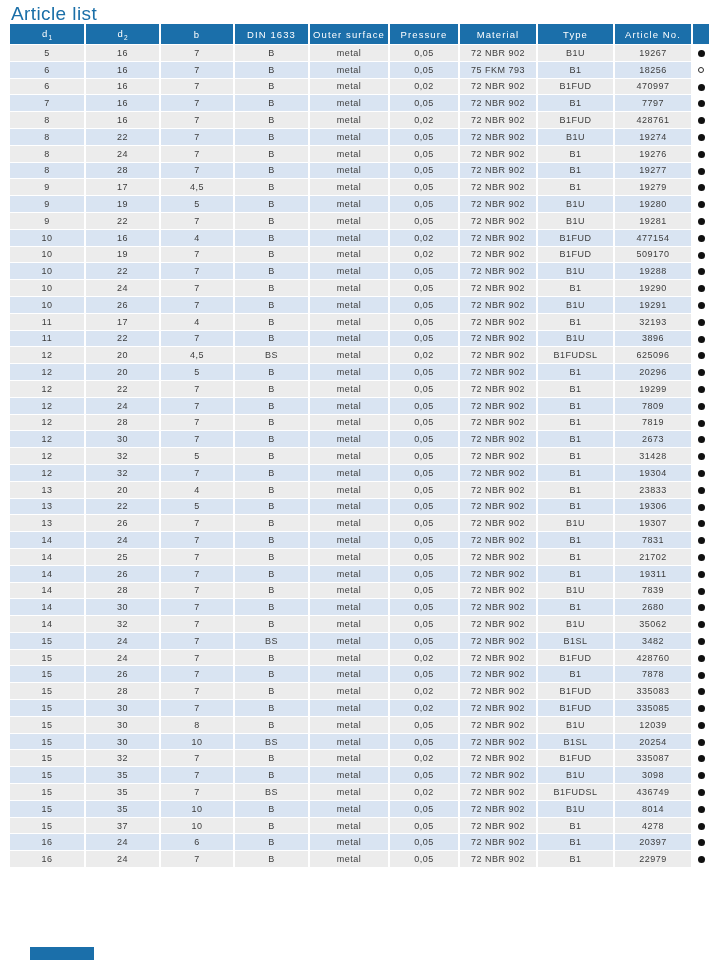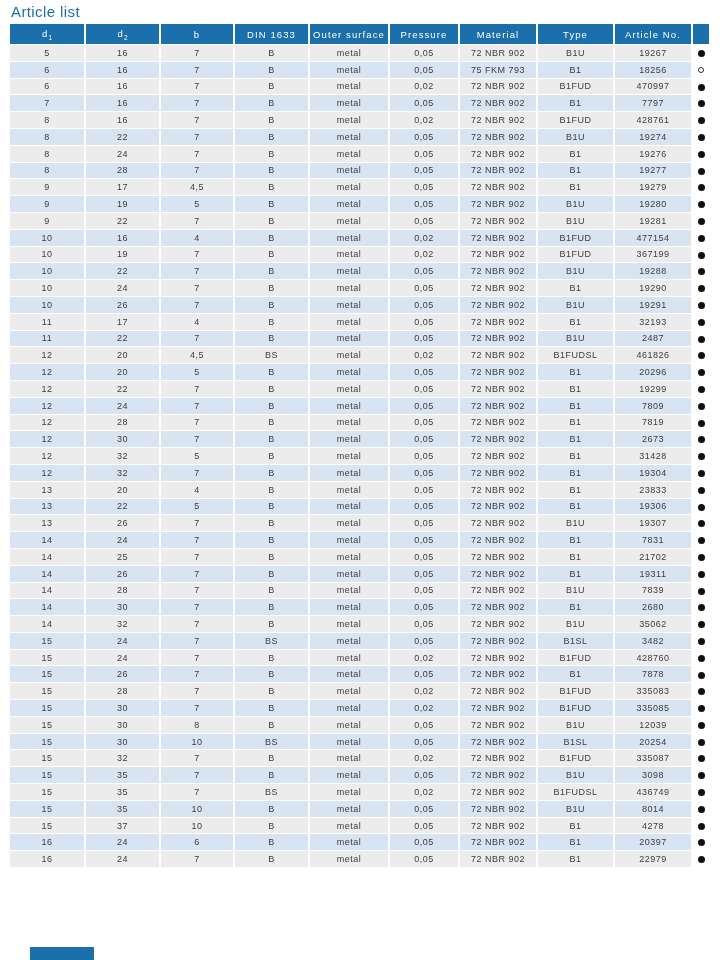--- a/index.html
+++ b/index.html
@@ -11,21 +11,21 @@
   }
   *{box-sizing:border-box;}
   html,body{margin:0;padding:0;}
   body{
     width:720px;height:960px;background:#ffffff;
     font-family:"Liberation Sans", sans-serif;
     position:relative;overflow:hidden;
   }
   .page-title{
     position:absolute;top:3px;left:11px;
-    font-size:15px;letter-spacing:.4px;
+    font-size:19px;letter-spacing:.4px;
     color:var(--title-color);
     text-align:center;
   }
   table.article-table{
     position:absolute;top:24px;left:10px;
     border-collapse:separate;border-spacing:0;
     table-layout:fixed;width:699px;
   }
   .article-table th{
     background:var(--header-bg);color:#ffffff;
@@ -232,21 +232,21 @@
       </tr>
       <tr>
         <td>10</td>
         <td>19</td>
         <td>7</td>
         <td>B</td>
         <td>metal</td>
         <td>0,02</td>
         <td>72 NBR 902</td>
         <td>B1FUD</td>
-        <td>367199</td>
+        <td>509170</td>
         <td class="dotcell"><span class="dot filled"></span></td>
       </tr>
       <tr>
         <td>10</td>
         <td>22</td>
         <td>7</td>
         <td>B</td>
         <td>metal</td>
         <td>0,05</td>
         <td>72 NBR 902</td>
@@ -292,33 +292,33 @@
       </tr>
       <tr>
         <td>11</td>
         <td>22</td>
         <td>7</td>
         <td>B</td>
         <td>metal</td>
         <td>0,05</td>
         <td>72 NBR 902</td>
         <td>B1U</td>
-        <td>2487</td>
+        <td>3896</td>
         <td class="dotcell"><span class="dot filled"></span></td>
       </tr>
       <tr>
         <td>12</td>
         <td>20</td>
         <td>4,5</td>
         <td>BS</td>
         <td>metal</td>
         <td>0,02</td>
         <td>72 NBR 902</td>
         <td>B1FUDSL</td>
-        <td>461826</td>
+        <td>625096</td>
         <td class="dotcell"><span class="dot filled"></span></td>
       </tr>
       <tr>
         <td>12</td>
         <td>20</td>
         <td>5</td>
         <td>B</td>
         <td>metal</td>
         <td>0,05</td>
         <td>72 NBR 902</td>

